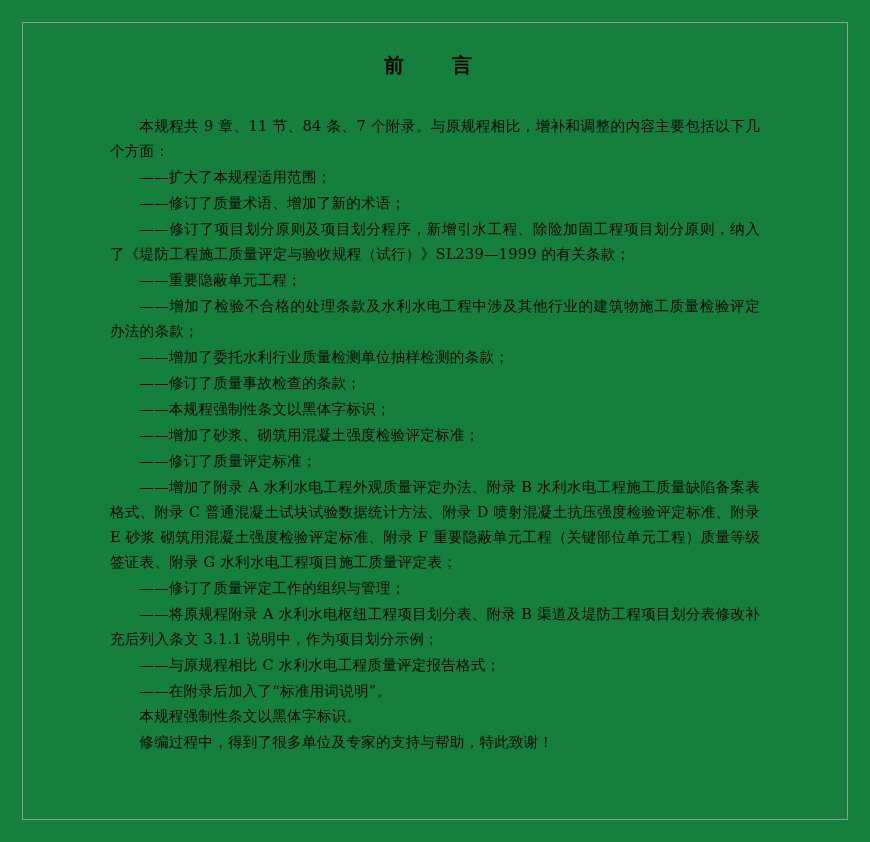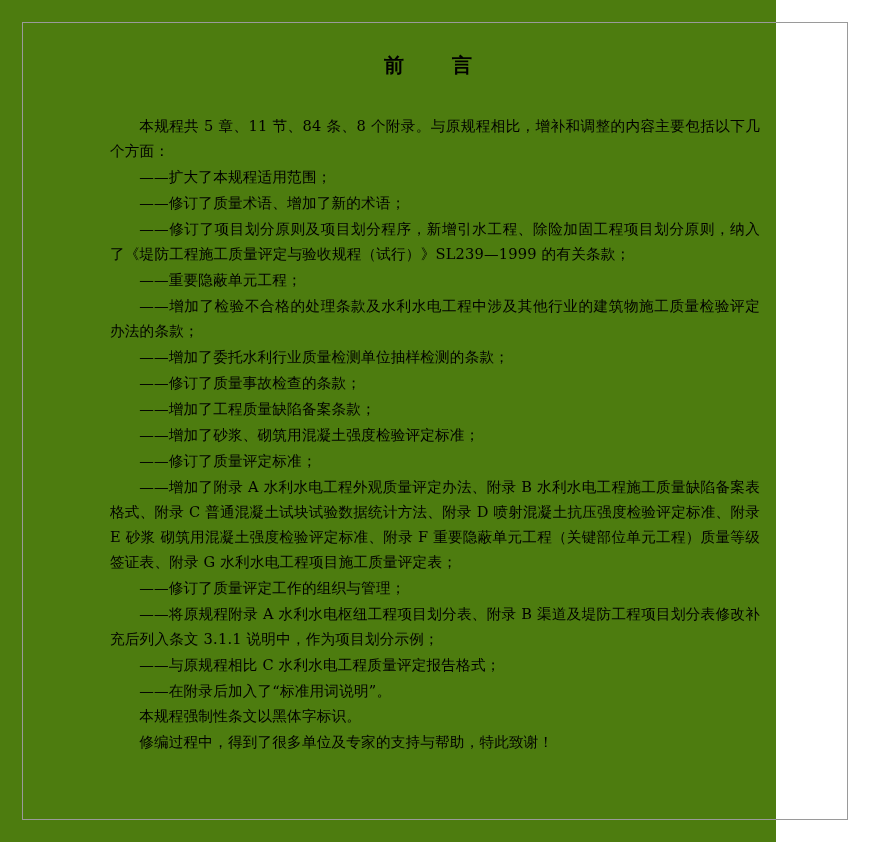--- a/index.html
+++ b/index.html
@@ -9,23 +9,23 @@
   }
   body {
     width: 870px;
     height: 842px;
     font-family: "DejaVu Serif", "Liberation Serif", serif;
     color: #000000;
     overflow: hidden;
   }
   .page {
     position: relative;
-    width: 776px;
+    width: 870px;
     height: 842px;
-    background: #4d7c0f;
+    background: #15803d;
     box-sizing: border-box;
   }
   .page-border {
     position: absolute;
     left: 22px;
     top: 22px;
     width: 826px;
     height: 798px;
     border: 1px solid #9a9a9a;
     box-sizing: border-box;
@@ -63,29 +63,29 @@
   }
 </style>
 </head>
 <body>
 
 <div class="page">
   <div class="page-border"></div>
   <div class="content">
     <h1 class="doc-title">前　言</h1>
 
-    <p class="para">本规程共 5 章、11 节、84 条、8 个附录。与原规程相比，增补和调整的内容主要包括以下几个方面：</p>
+    <p class="para">本规程共 9 章、11 节、84 条、7 个附录。与原规程相比，增补和调整的内容主要包括以下几个方面：</p>
     <p class="para dash">——扩大了本规程适用范围；</p>
     <p class="para dash">——修订了质量术语、增加了新的术语；</p>
     <p class="para dash">——修订了项目划分原则及项目划分程序，新增引水工程、除险加固工程项目划分原则，纳入了《堤防工程施工质量评定与验收规程（试行）》SL239—1999 的有关条款；</p>
     <p class="para dash">——重要隐蔽单元工程；</p>
     <p class="para dash">——增加了检验不合格的处理条款及水利水电工程中涉及其他行业的建筑物施工质量检验评定办法的条款；</p>
     <p class="para dash">——增加了委托水利行业质量检测单位抽样检测的条款；</p>
     <p class="para dash">——修订了质量事故检查的条款；</p>
-    <p class="para dash">——增加了工程质量缺陷备案条款；</p>
+    <p class="para dash">——本规程强制性条文以黑体字标识；</p>
     <p class="para dash">——增加了砂浆、砌筑用混凝土强度检验评定标准；</p>
     <p class="para dash">——修订了质量评定标准；</p>
     <p class="para dash">——增加了附录 A 水利水电工程外观质量评定办法、附录 B 水利水电工程施工质量缺陷备案表格式、附录 C 普通混凝土试块试验数据统计方法、附录 D 喷射混凝土抗压强度检验评定标准、附录 E 砂浆 砌筑用混凝土强度检验评定标准、附录 F 重要隐蔽单元工程（关键部位单元工程）质量等级签证表、附录 G 水利水电工程项目施工质量评定表；</p>
     <p class="para dash">——修订了质量评定工作的组织与管理；</p>
     <p class="para dash">——将原规程附录 A 水利水电枢纽工程项目划分表、附录 B 渠道及堤防工程项目划分表修改补充后列入条文 3.1.1 说明中，作为项目划分示例；</p>
     <p class="para dash">——与原规程相比 C 水利水电工程质量评定报告格式；</p>
     <p class="para dash">——在附录后加入了“标准用词说明”。</p>
     <p class="para strong-note">本规程强制性条文以黑体字标识。</p>
     <p class="para strong-note">修编过程中，得到了很多单位及专家的支持与帮助，特此致谢！</p>
   </div>

